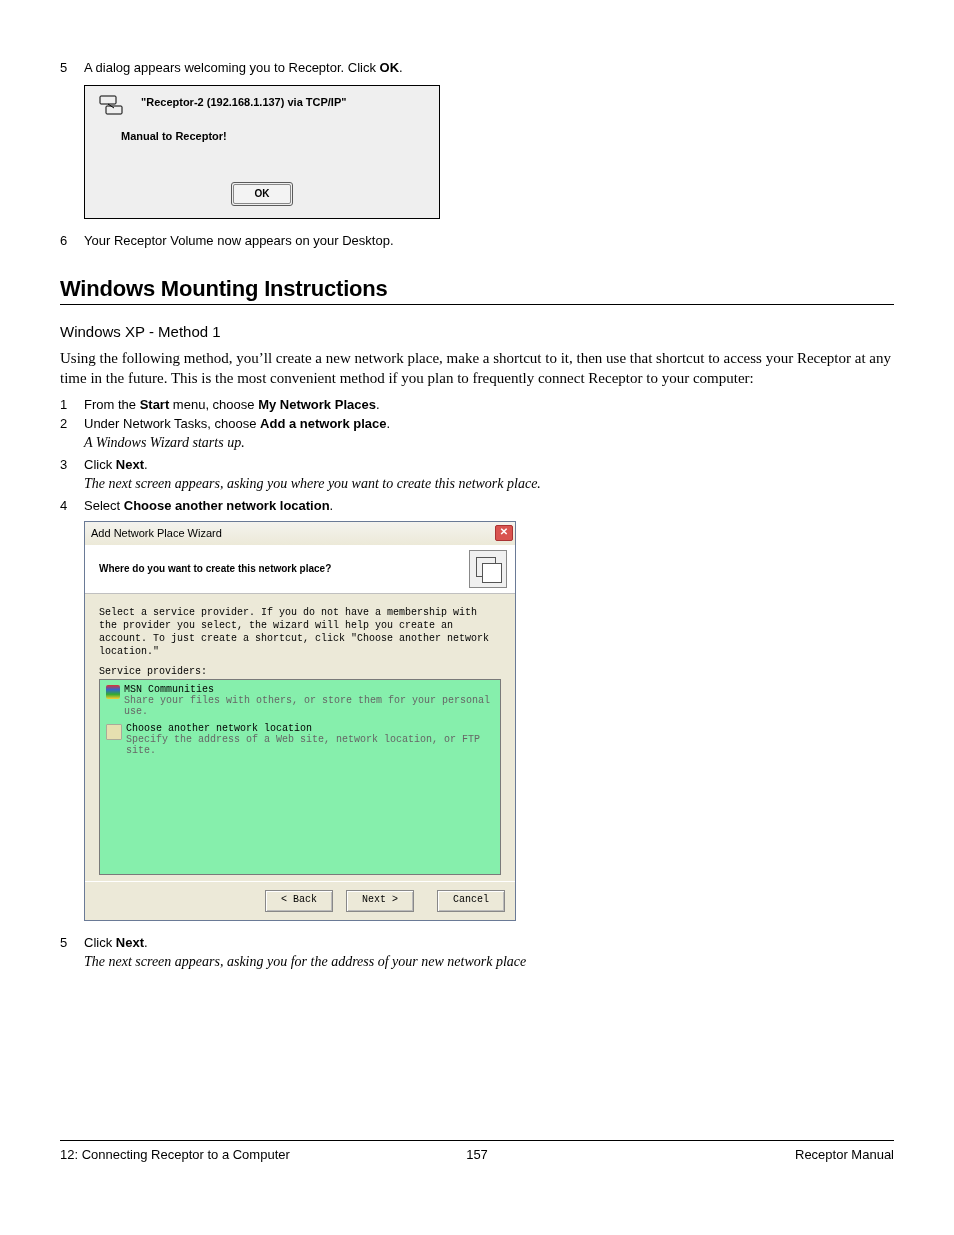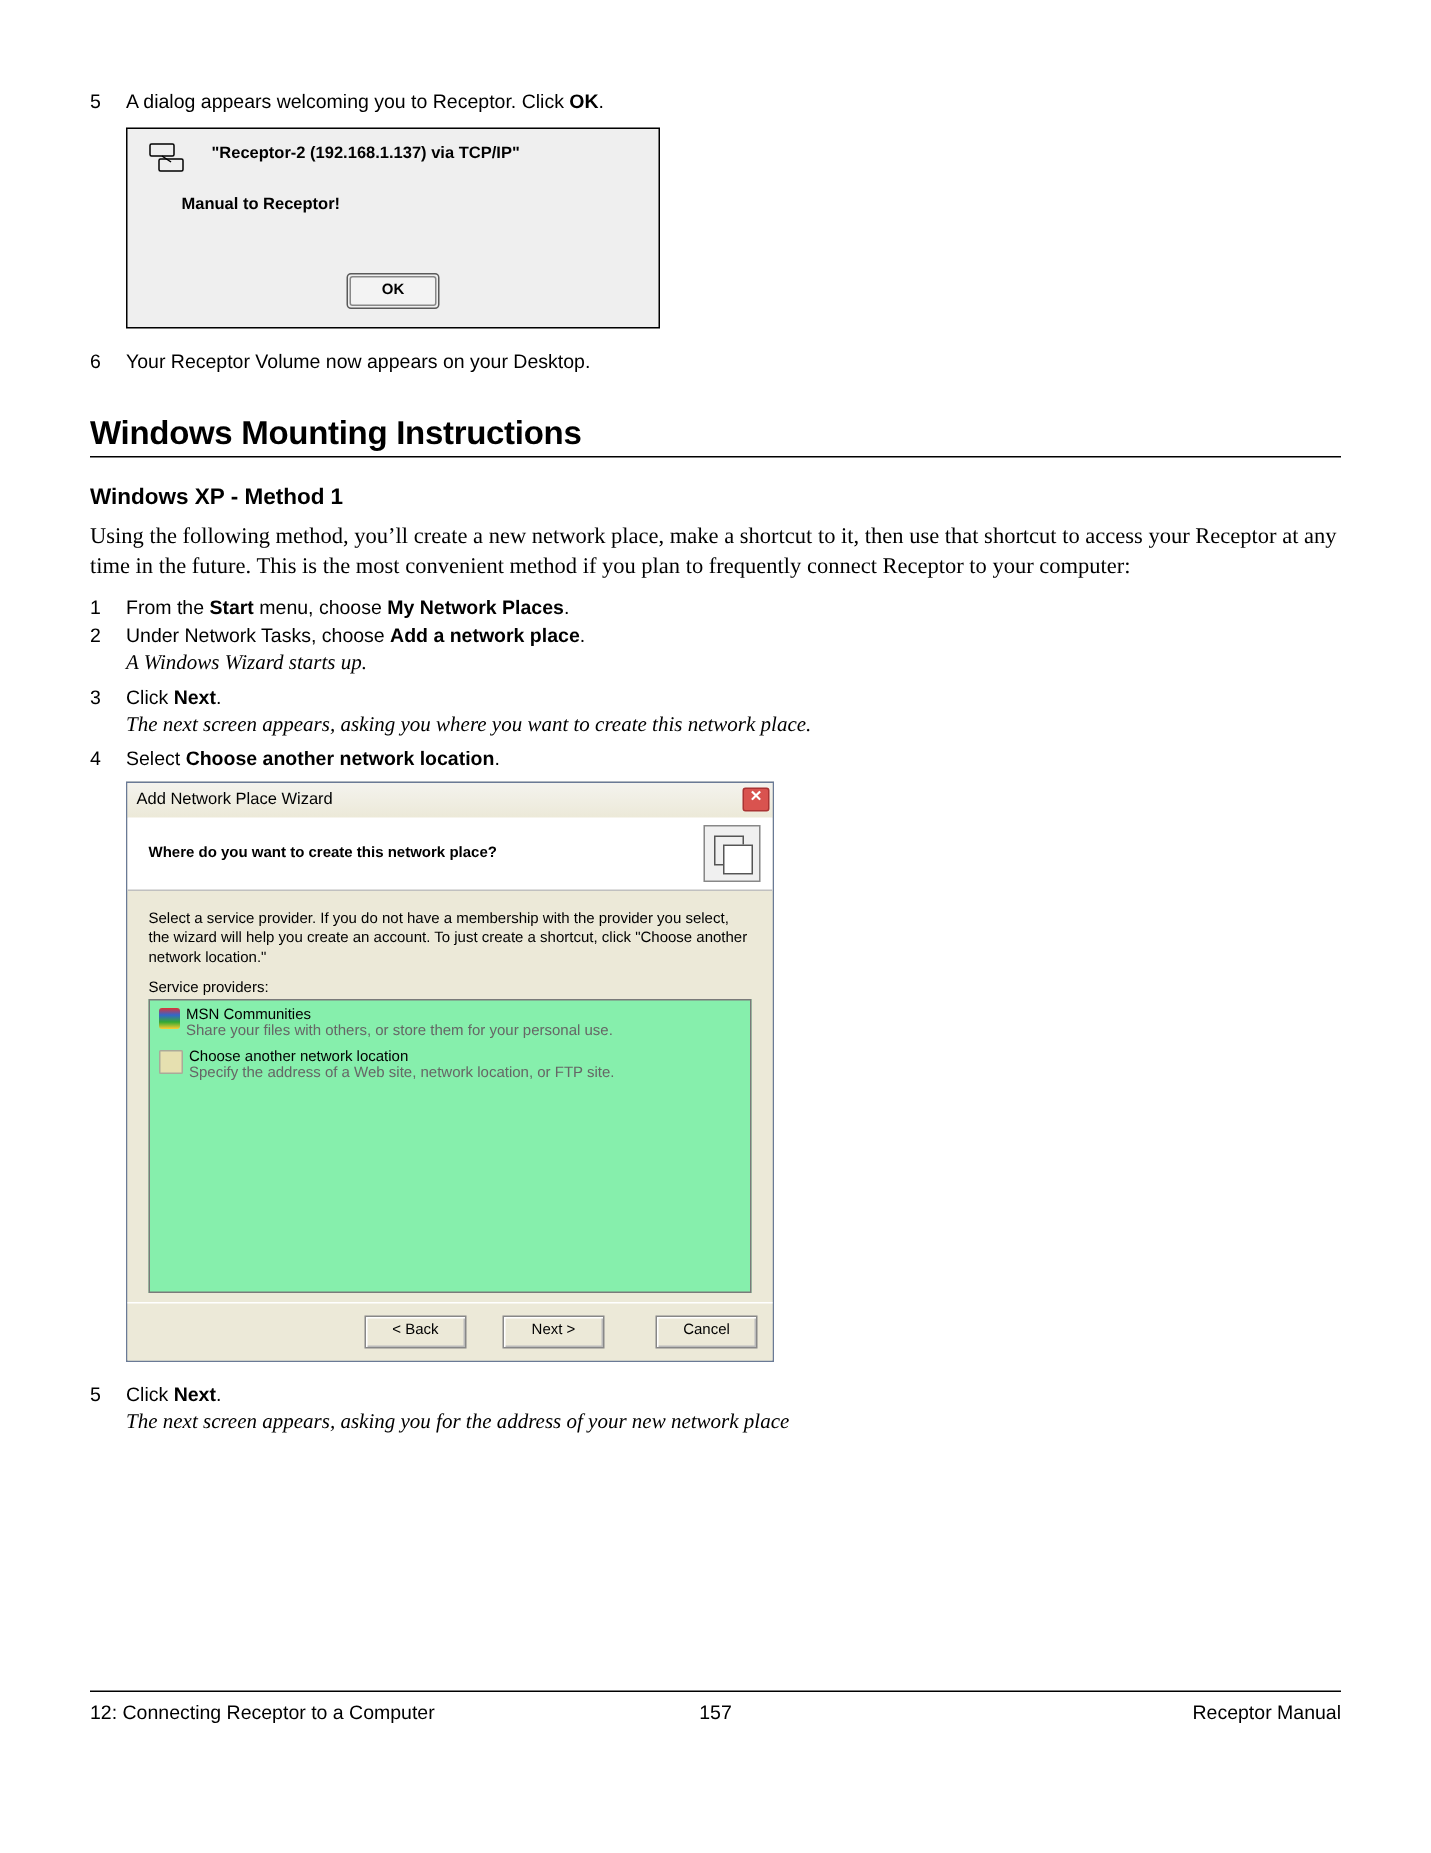--- a/index.html
+++ b/index.html
@@ -50,21 +50,21 @@
     margin: 2px 0 10px 0;
   }
   p.body {
     font-family: "Times New Roman", Times, serif;
     font-size: 15px;
     margin: 8px 0 8px 0;
     line-height: 1.35;
   }
   h2.sub {
     font-family: Arial, Helvetica, sans-serif;
-    font-weight: bold;
+    font-weight: normal;
     font-size: 15px;
     margin: 18px 0 4px 0;
   }
   
   .dialog1-wrap {
     margin: 10px 0 14px 24px;
   }
   .dialog1 {
     border: 1px solid #000;
     width: 354px;
@@ -172,20 +172,21 @@
   .wizard .banner-icon::after {
     content:"";
     position:absolute; left:12px; top:12px; width:18px; height:18px;
     border:1px solid #555;
     background:#fff;
   }
   .wizard .content {
     background: #ece9d8;
     padding: 12px 14px 6px 14px;
     min-height: 246px;
+    font-family: Liberation Mono, monospace;
   }
   .wizard .desc {
     font-size: 10px;
     line-height: 1.3;
     margin-bottom: 8px;
   }
   .wizard .sp-label {
     font-size: 10px;
     margin-bottom: 2px;
   }
@@ -216,21 +217,22 @@
     border-radius: 1px;
   }
   .wizard .li-text .t1 { font-size: 10px; }
   .wizard .li-text .t2 { font-size: 10px; color: #666; }
   .wizard .btnbar {
     border-top: 1px solid #fff;
     background: #ece9d8;
     padding: 8px 10px;
     display: flex;
     justify-content: flex-end;
-    gap: 24px;
+    gap: 13px;
+    font-family: Liberation Mono, monospace;
   }
   .wizard .wbtn {
     width: 66px; height: 20px;
     border: 1px solid #888;
     background: #ece9d8;
     font-size: 10px;
     text-align: center;
     line-height: 18px;
     box-shadow: inset 1px 1px #fff, inset -1px -1px #bbb;
   }

